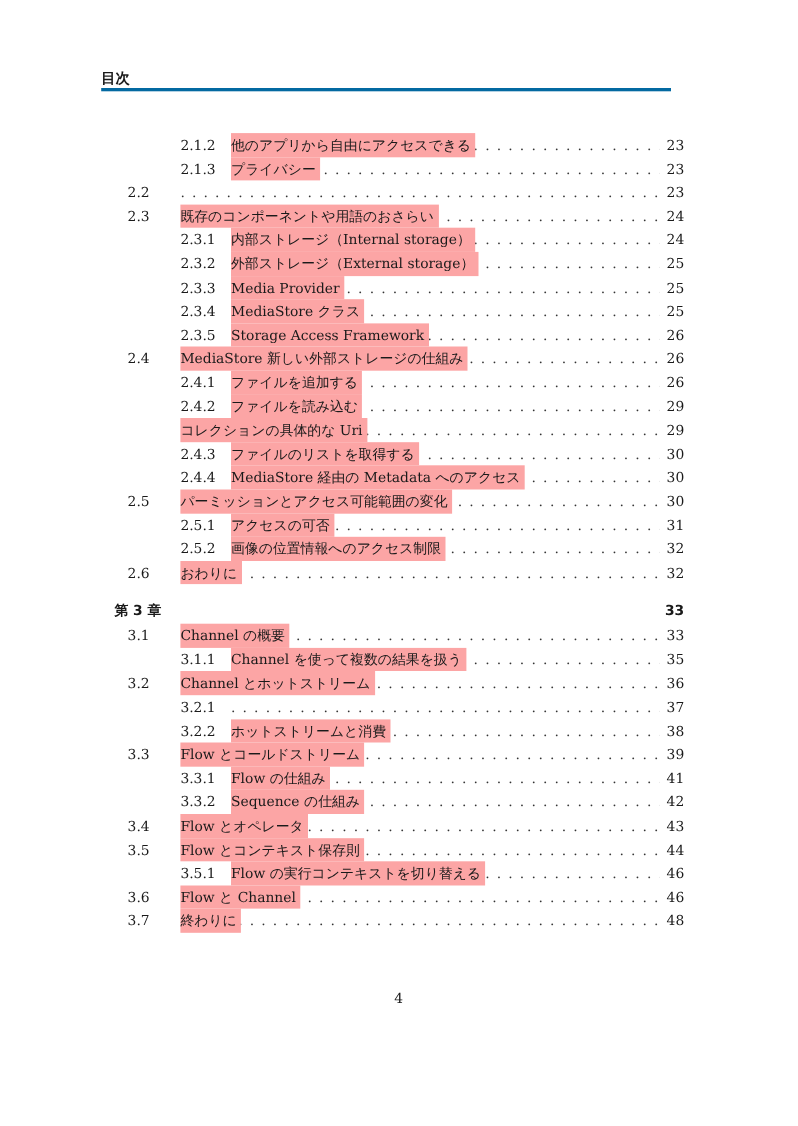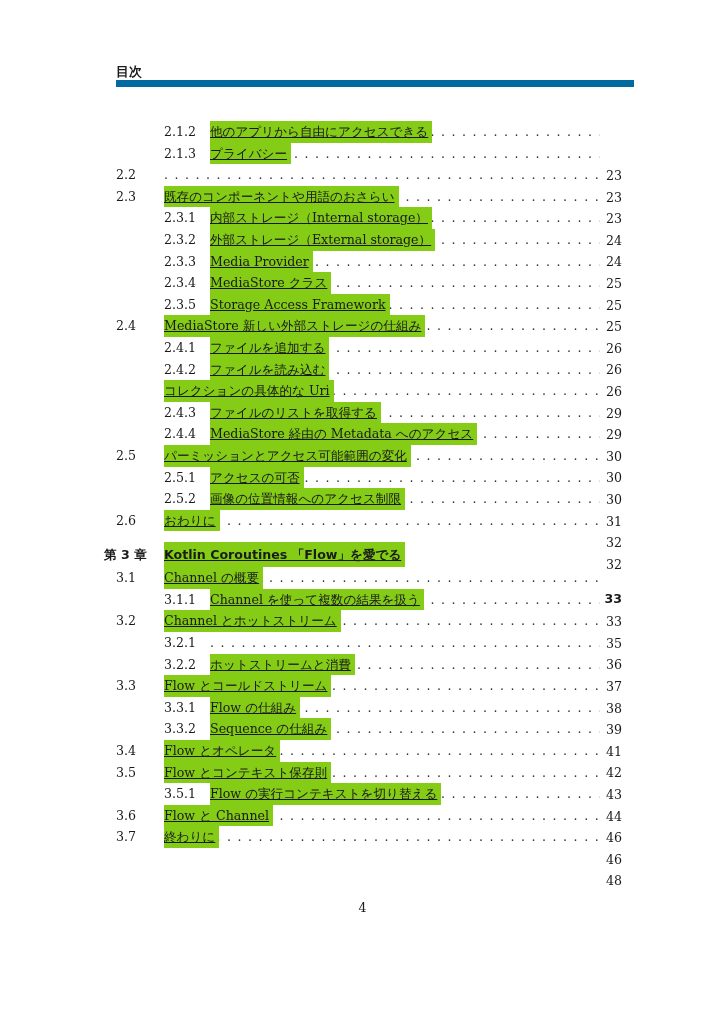--- a/index.html
+++ b/index.html
@@ -1,27 +1,27 @@
 <!DOCTYPE html>
 <html><head>
   <meta charset="utf-8">
   <style>
     html, body { margin: 0; padding: 0; background: #ffffff; }
     body { width: 725px; height: 1024px; position: relative; overflow: hidden;
            font-family: "DejaVu Serif", "Liberation Serif", serif; color: #1a1a1a; }
-    .header { position: absolute; left: 116px; top: 64px; width: 518px; height: 16px;
-              border-bottom: 7px solid #0369a1; }
+    .header { position: absolute; left: 92px; top: 64px; width: 518px; height: 16px;
+              border-bottom: 3px solid #0369a1; }
     .header-title { font-family: "DejaVu Sans", "Liberation Sans", sans-serif; font-weight: bold;
                     font-size: 13px; position: absolute; left: 0; top: 1px; line-height: 14px; }
     .toc { position: absolute; left: 104px; top: 121px; width: 518px; }
     .row { position: relative; height: 21.6px; font-size: 12.6px; line-height: 21.6px; white-space: nowrap; }
     .row .num { position: absolute; }
-    .row .title { position: absolute; background: #84cc16; padding-right: 4px; z-index: 1; text-decoration: underline; }
+    .row .title { position: absolute; background: #fca5a5; padding-right: 4px; z-index: 1; }
     .row .dots { position: absolute; right: 22px; overflow: hidden; letter-spacing: 6.5px; color: #333; }
-    .row .page { position: absolute; right: 0; text-align: left; background: #fff; padding-left: 4px; z-index: 1; margin-top: 44px; }
+    .row .page { position: absolute; right: 0; text-align: left; background: #fff; padding-left: 4px; z-index: 1; }
     .lvl1 .num { left: 12px; }
     .lvl1 .title { left: 60px; }
     .lvl1 .dots { left: 60px; }
     .lvl2 .num { left: 60px; }
     .lvl2 .title { left: 106px; }
     .lvl2 .dots { left: 106px; }
     .lvl2x .title { left: 60px; }
     .lvl2x .dots { left: 60px; }
     .chapter { height: 25px; margin-top: 11px; margin-bottom: 0px; font-family: "DejaVu Sans", "Liberation Sans", sans-serif;
                font-weight: bold; font-size: 12.6px; line-height: 25px; }
@@ -148,21 +148,20 @@
       </div>
       <div class="row lvl1">
         <span class="num">2.6</span>
         <span class="dots">........................................................................................................................</span>
         <span class="title">おわりに</span>
         <span class="page">32</span>
       </div>
     </div>
   <div class="row chapter">
     <span class="num">第 3 章</span>
-    <span class="title">Kotlin Coroutines 「Flow」を愛でる</span>
     <span class="page">33</span>
   </div>
   <div id="after">
       <div class="row lvl1">
         <span class="num">3.1</span>
         <span class="dots">........................................................................................................................</span>
         <span class="title">Channel の概要</span>
         <span class="page">33</span>
       </div>
       <div class="row lvl2">

